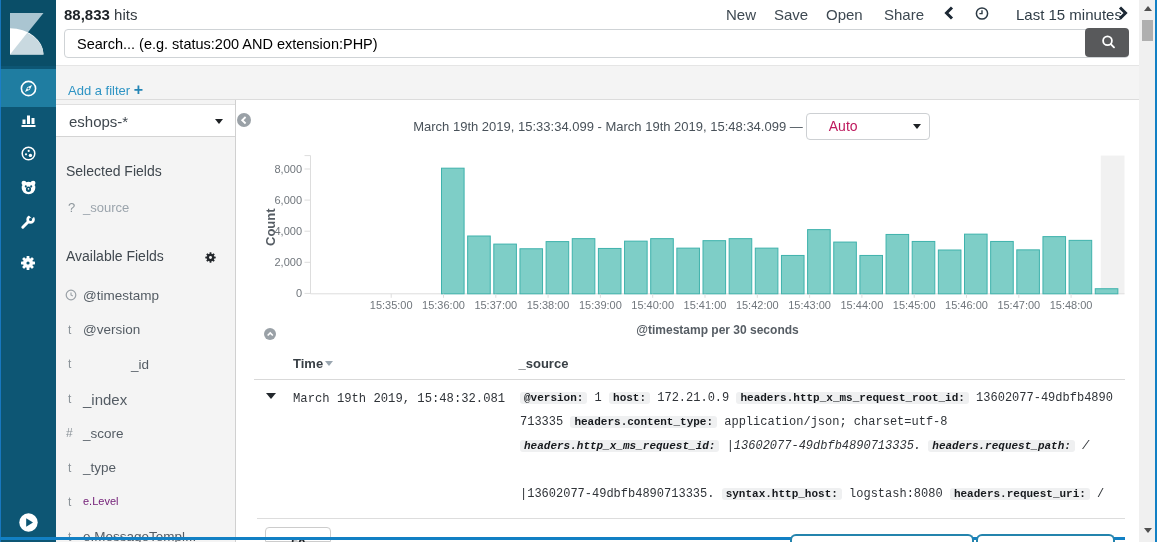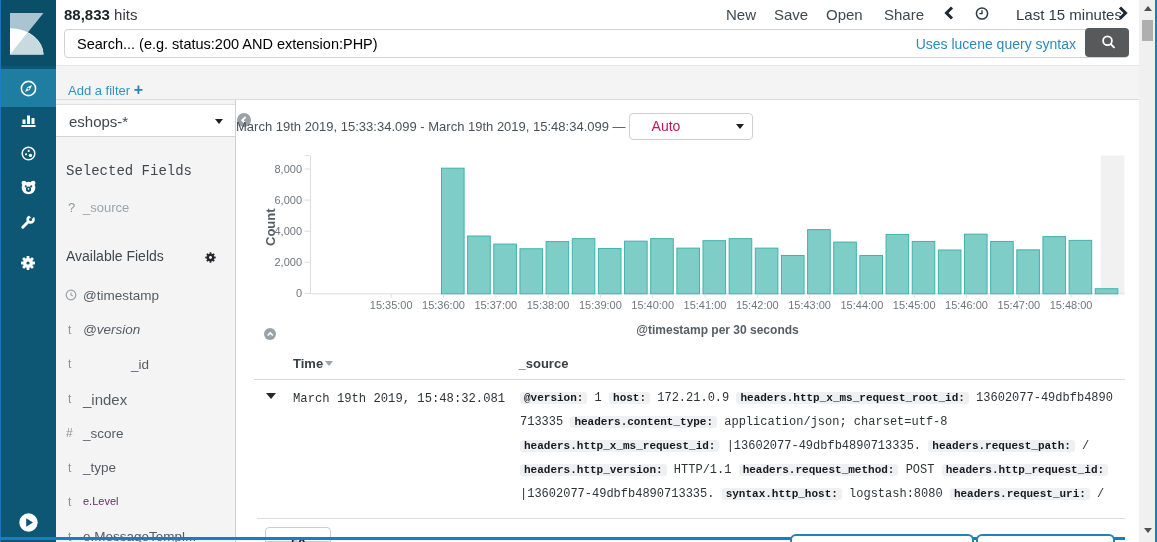--- a/index.html
+++ b/index.html
@@ -26,38 +26,37 @@
       <circle cx="7" cy="7.5" r="5.6" fill="none" stroke="#2c3a45" stroke-width="1.5"></circle>
       <path d="M7 4.3 L7 7.6 L4.4 7.6" fill="none" stroke="#2c3a45" stroke-width="1.4"></path>
     </svg>
 <div class="abs" style="left:993px;top:6px;font-size:15px;color:#2f3c46;margin-left:23px;">Last 15 minutes</div>
 <svg class="abs" style="left:1117px;top:6px;" width="12" height="14" viewBox="0 0 12 14">
       <path d="M3 1.5 L8.5 7 L3 12.5" fill="none" stroke="#1c2834" stroke-width="3"></path>
     </svg>
 
 <div class="abs" style="left:64px;top:29px;width:1063px;height:27px;background:#fff;border:1px solid #cfd3d6;border-radius:4px;"></div>
 <div class="abs" style="left:77px;top:36px;font-size:14.5px;color:#000000;">Search... (e.g. status:200 AND extension:PHP)</div>
-<div class="abs" style="right:81px;top:36px;font-size:14px;color:#2d89b7;">Uses lucene query syntax</div>
 <div class="abs" style="left:1085px;top:28px;width:44px;height:29px;background:#58595b;border-radius:4px;"></div>
 <svg class="abs" style="left:1100px;top:34px;" width="18" height="18" viewBox="0 0 18 18">
       <circle cx="7.5" cy="6.8" r="4.4" fill="none" stroke="#fff" stroke-width="1.8"></circle>
       <path d="M10.8 10.1 L14 13.3" stroke="#fff" stroke-width="1.9" stroke-linecap="round"></path>
     </svg>
 
 <div class="abs" style="left:56px;top:65px;width:1083px;height:35px;background:#f4f4f4;border-top:1px solid #e5e5e5;border-bottom:1px solid #dcdcdc;box-sizing:border-box;"></div>
 <div class="abs" style="left:68px;top:81px;font-size:13px;color:#2e94c4;">Add a filter <b style="font-size:16px;color:#2385b5;">+</b></div>
 
 <div class="abs" style="left:56px;top:100px;width:179px;height:442px;background:#f4f4f4;"></div>
 <div class="abs" style="left:235px;top:100px;width:1px;height:442px;background:#d0d0d0;"></div>
 
 <div class="abs" style="left:56px;top:104px;width:179px;height:33px;background:#fff;border-top:1px solid #e0e0e0;border-bottom:1px solid #d4d4d4;box-sizing:border-box;"></div>
 <div class="abs" style="left:69px;top:113px;font-size:15px;color:#3f474e;">eshops-*</div>
 <div class="abs" style="left:215px;top:119px;width:0;height:0;border-left:4px solid transparent;border-right:4px solid transparent;border-top:5px solid #1e2124;"></div>
 
-<div class="abs" style="left:66px;top:162.5px;font-size:14px;color:#40484f;font-family:Liberation Mono, monospace;">Selected Fields</div>
+<div class="abs" style="left:66px;top:162.5px;font-size:14px;color:#40484f;">Selected Fields</div>
 <div class="abs" style="left:68px;top:199.5px;font-size:13px;color:#8d969c;">?</div>
 <div class="abs" style="left:83px;top:199.5px;font-size:13px;color:#9ba4ac;">_source</div>
 <div class="abs" style="left:66px;top:247.5px;font-size:14px;color:#40484f;">Available Fields</div>
 
 <svg class="abs" style="left:204px;top:251px;" width="13" height="13" viewBox="0 0 16 16">
  <g fill="#24282c">
         <circle cx="8" cy="8" r="4.6"></circle>
   <g>
           <rect x="6.8" y="1.6" width="2.4" height="3" rx="0.5"></rect>
         </g>
@@ -85,21 +84,21 @@
  </g>
       <circle cx="8" cy="8" r="1.8" fill="#f4f4f4"></circle>
     </svg>
 
 <svg class="abs" style="left:65px;top:289px;" width="12" height="12" viewBox="0 0 12 12">
       <circle cx="6" cy="6" r="4.8" fill="none" stroke="#9aa1a7" stroke-width="1.2"></circle>
       <path d="M6 3.6 L6 6 L7.8 7" fill="none" stroke="#9aa1a7" stroke-width="1.1"></path>
     </svg>
 <div class="abs" style="left:83px;top:288px;font-size:13.5px;color:#545c64;">@timestamp</div>
 <div class="abs" style="left:68px;top:323px;font-size:12px;color:#8a9298;">t</div>
-<div class="abs" style="left:83px;top:322px;font-size:13.5px;color:#545c64;font-style:italic;">@version</div>
+<div class="abs" style="left:83px;top:322px;font-size:13.5px;color:#545c64;">@version</div>
 <div class="abs" style="left:68px;top:357px;font-size:12px;color:#8a9298;">t</div>
 <div class="abs" style="left:83px;top:357px;font-size:13.5px;color:#545c64;margin-left:48px;">_id</div>
 <div class="abs" style="left:68px;top:392px;font-size:12px;color:#8a9298;">t</div>
 <div class="abs" style="left:83px;top:391px;font-size:15px;color:#545c64;">_index</div>
 <div class="abs" style="left:66px;top:426px;font-size:12px;color:#8a9298;">#</div>
 <div class="abs" style="left:83px;top:426px;font-size:13.5px;color:#545c64;">_score</div>
 <div class="abs" style="left:68px;top:461px;font-size:12px;color:#8a9298;">t</div>
 <div class="abs" style="left:83px;top:460px;font-size:13.5px;color:#545c64;">_type</div>
 <div class="abs" style="left:68px;top:495px;font-size:12px;color:#8a9298;">t</div>
 <div class="abs" style="left:83px;top:495px;font-size:11px;color:#701a75;">e.Level</div>
@@ -190,21 +189,21 @@
       <polygon points="7.2,5.2 14,9.5 7.2,13.8" fill="#0d5674"></polygon>
     </svg>
 
 <div class="abs" style="left:0;top:0;width:1.3px;height:542px;background:rgba(27,127,208,0.82);"></div>
 
 <div class="abs" style="left:236.5px;top:112.5px;width:14.5px;height:14.5px;border-radius:50%;background:#9aa1a7;"></div>
 <svg class="abs" style="left:236.5px;top:112.5px;" width="14.5" height="14.5" viewBox="0 0 14.5 14.5">
       <path d="M8.6 4 L5.2 7.25 L8.6 10.5" fill="none" stroke="#fff" stroke-width="1.8"></path>
     </svg>
 
-<div class="abs" style="left:236px;top:113px;width:903px;height:27px;display:flex;align-items:center;">
+<div class="abs" style="left:220px;top:113px;width:903px;height:27px;display:flex;align-items:center;justify-content:center;">
   <span style="font-size:13px;color:#49525a;">March 19th 2019, 15:33:34.099 - March 19th 2019, 15:48:34.099 —</span>
   <span style="position:relative;display:inline-block;width:122px;height:25px;border:1px solid #cdd0d3;border-radius:4px;background:#fff;margin-left:3px;">
     <span style="position:absolute;left:22px;top:4px;font-size:14px;color:#be185d;">Auto</span>
     <span style="position:absolute;right:8px;top:10px;width:0;height:0;border-left:4px solid transparent;border-right:4px solid transparent;border-top:5px solid #1e2124;"></span>
   </span>
 </div>
 
 <div class="abs" style="left:263px;top:246px;transform-origin:0 0;transform:rotate(-90deg);font-size:13px;font-weight:bold;color:#555c63;">Count</div>
 
 <svg class="abs" style="left:236px;top:140px;" width="903" height="205" viewBox="0 0 903 205">
@@ -295,22 +294,21 @@
 <div class="abs" style="left:293px;top:356px;font-size:13px;font-weight:bold;color:#383f45;">Time</div>
 <div class="abs" style="left:325px;top:361px;width:0;height:0;border-left:4px solid transparent;border-right:4px solid transparent;border-top:5px solid #9aa6b0;"></div>
 <div class="abs" style="left:518.5px;top:356px;font-size:13px;font-weight:bold;color:#383f45;">_source</div>
 <div class="abs" style="left:254px;top:379px;width:871px;height:1px;background:#d9d9d9;"></div>
 
 <div class="abs" style="left:265.5px;top:392.5px;width:0;height:0;border-left:5px solid transparent;border-right:5px solid transparent;border-top:6.5px solid #23282d;"></div>
 <div class="abs mono" style="left:293px;top:392px;font-size:12.2px;color:#2f3338;">March 19th 2019, 15:48:32.081</div>
 
 <div class="abs mono" style="left:520px;top:391px;font-size:12px;color:#2f3338;white-space:nowrap;"><span class="badge">@version:</span> 1 <span class="badge">host:</span> 172.21.0.9 <span class="badge">headers.http_x_ms_request_root_id:</span> 13602077-49dbfb4890</div>
 <div class="abs mono" style="left:520px;top:415px;font-size:12px;color:#2f3338;white-space:nowrap;">713335 <span class="badge">headers.content_type:</span> application/json; charset=utf-8</div>
-<div class="abs mono" style="left:520px;top:439px;font-size:12px;color:#2f3338;white-space:nowrap;"><span class="badge">headers.http_x_ms_request_id:</span> |13602077-49dbfb4890713335. <span class="badge">headers.request_path:</span> /</div>
-<div class="abs mono" style="left:520px;top:463px;font-size:12px;color:#2f3338;white-space:nowrap;"><span class="badge">headers.http_version:</span> HTTP/1.1 <span class="badge">headers.request_method:</span> POST <span class="badge">headers.http_request_id:</span></div>
+<div class="abs mono" style="left:520px;top:439px;font-size:12px;color:#2f3338;white-space:nowrap;font-style:italic;"><span class="badge">headers.http_x_ms_request_id:</span> |13602077-49dbfb4890713335. <span class="badge">headers.request_path:</span> /</div>
 <div class="abs mono" style="left:520px;top:487px;font-size:12px;color:#2f3338;white-space:nowrap;">|13602077-49dbfb4890713335. <span class="badge">syntax.http_host:</span> logstash:8080 <span class="badge">headers.request_uri:</span> /</div>
 
 <div class="abs" style="left:257px;top:518px;width:868px;height:1px;background:#ddd;"></div>
 <div class="abs" style="left:265px;top:527px;width:66px;height:15px;background:#fff;border:1px solid #ccc;border-radius:4px 4px 0 0;box-sizing:border-box;"></div>
 <div class="abs" style="left:291px;top:536px;font-size:13px;color:#20262b;font-weight:bold;">50</div>
 <div class="abs" style="left:0;top:537.4px;width:1125px;height:2.2px;background:#1280c4;"></div>
 <div class="abs" style="left:790px;top:533.5px;width:184px;height:9px;background:#fff;border:2px solid #2484ad;border-bottom:none;border-radius:6px 6px 0 0;box-sizing:border-box;"></div>
 <div class="abs" style="left:976px;top:533.5px;width:139px;height:9px;background:#fff;border:2px solid #2484ad;border-bottom:none;border-radius:6px 6px 0 0;box-sizing:border-box;"></div>
 
 <div class="abs" style="left:1139px;top:0;width:15.5px;height:542px;background:#f0f0f0;"></div>

